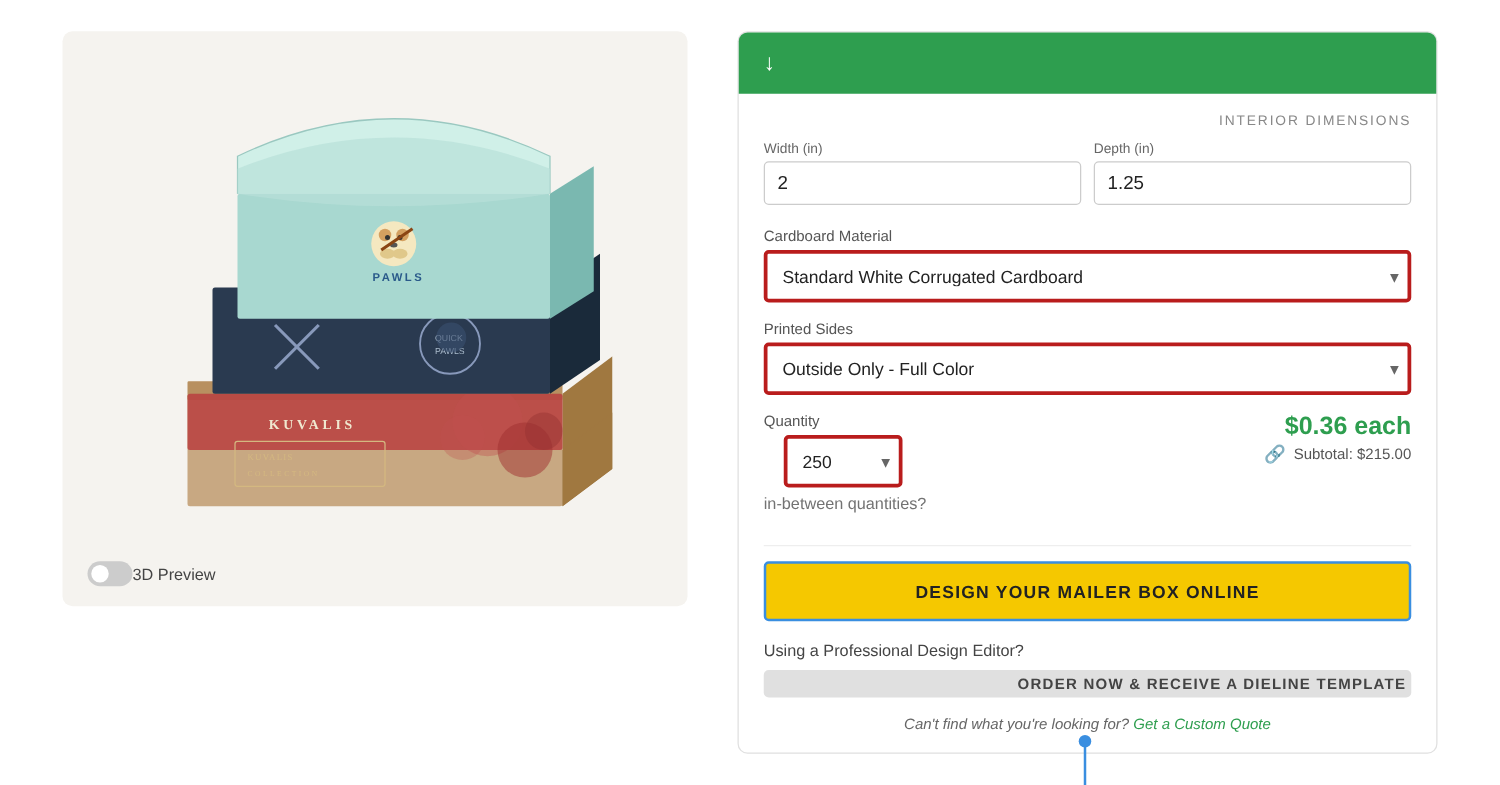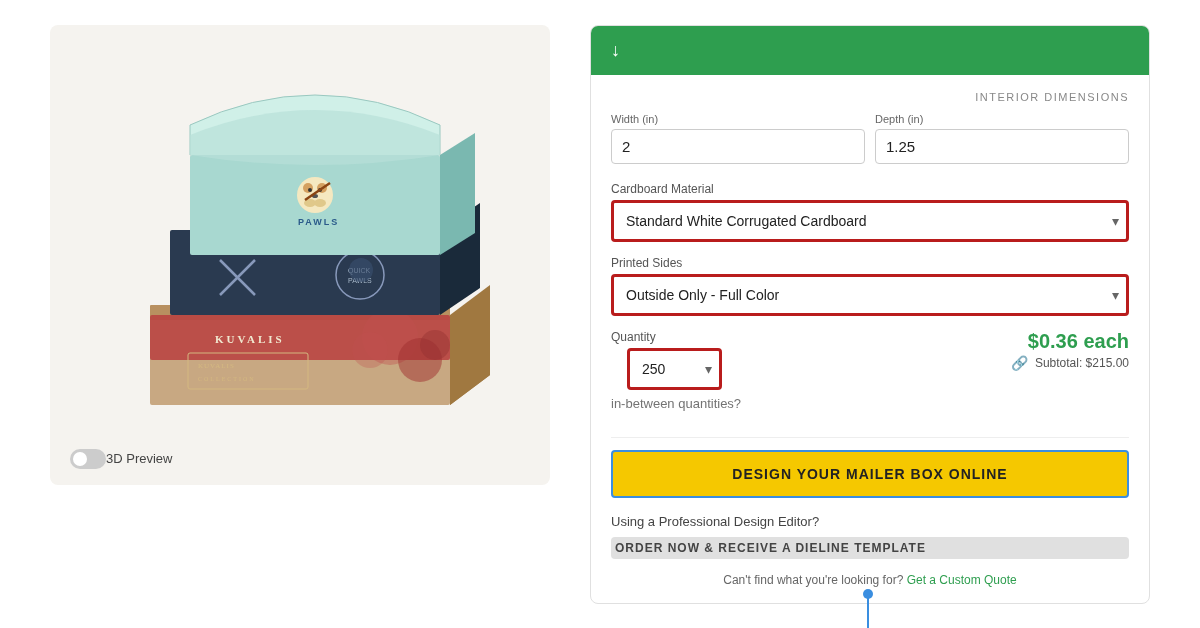--- a/index.html
+++ b/index.html
@@ -256,27 +256,28 @@
       font-size: 12px;
       font-weight: 700;
       letter-spacing: 1px;
       text-transform: uppercase;
       border: none;
       border-radius: 4px;
       padding: 4px;
       cursor: pointer;
       margin-bottom: 14px;
       display: block;
-      text-align: left;
+      text-align: right;
     }
 
     .custom-quote-text {
       text-align: center;
       font-size: 12px;
       color: #666;
+      font-style: italic;
     }
     .custom-quote-link {
       color: #2e9e4f;
       text-decoration: none;
       font-size: 12px;
     }
 
     .separator {
       width: 100%;
       height: 1px;

